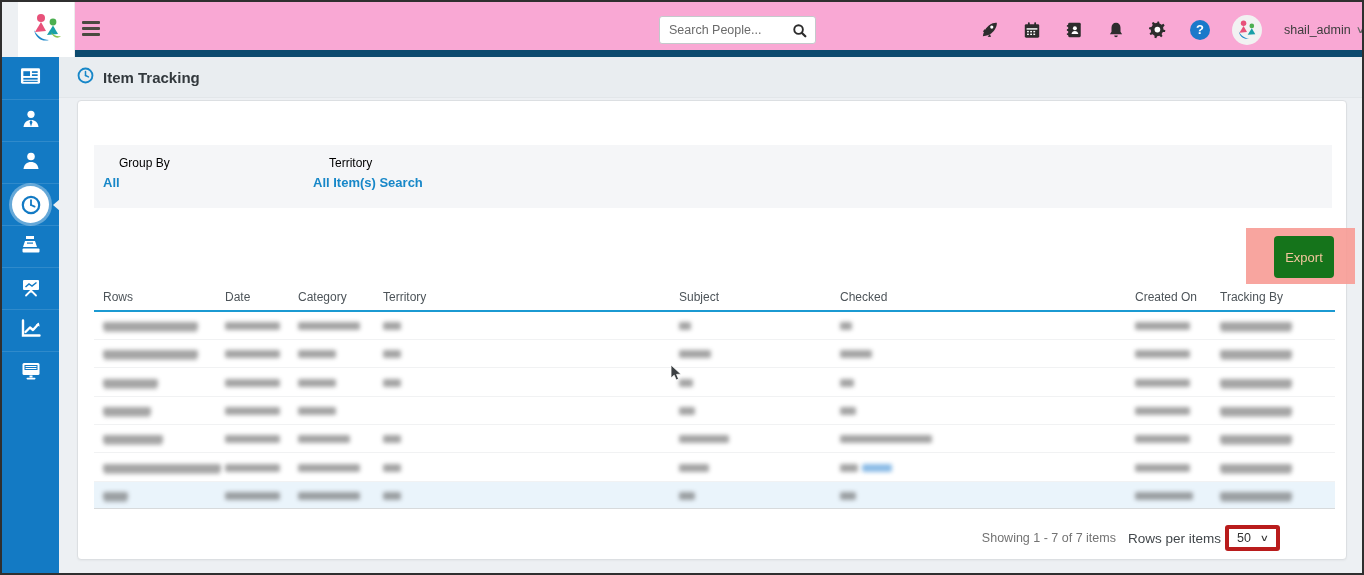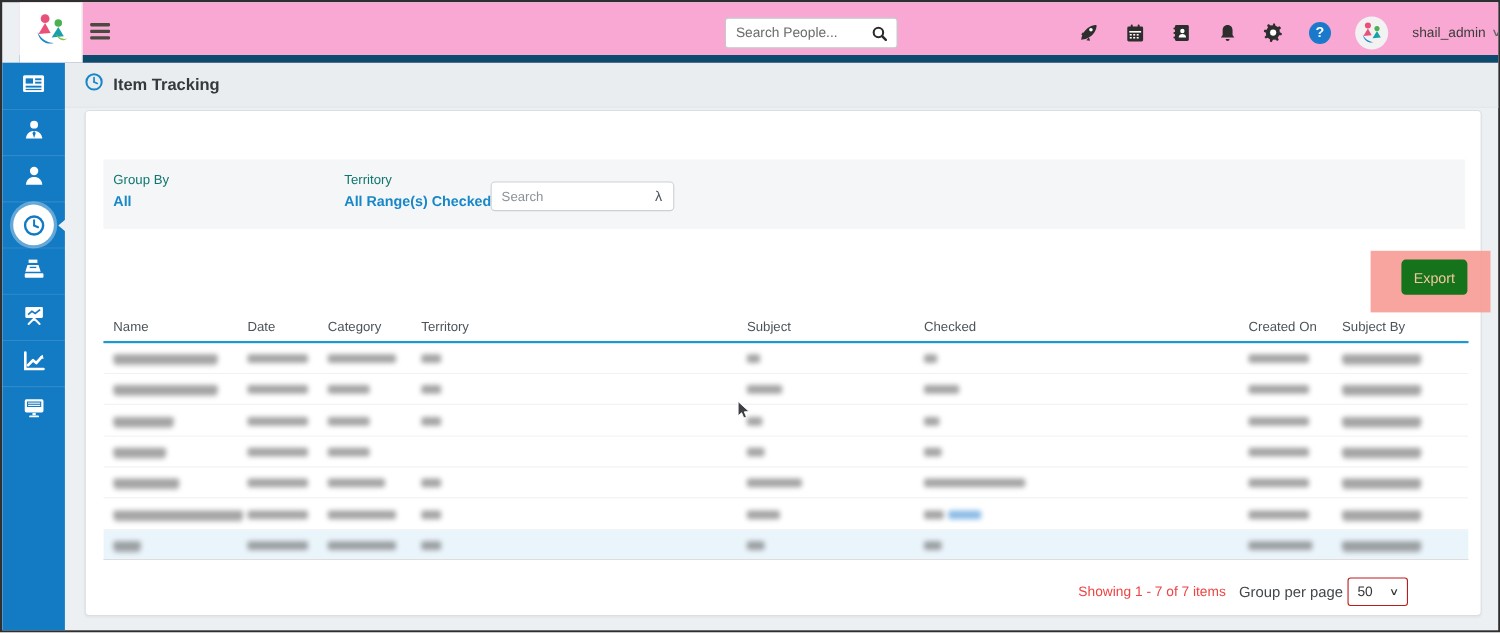--- a/index.html
+++ b/index.html
@@ -35,47 +35,47 @@
   .page-band { position:absolute; left:57px; top:55px; width:1307px; height:41px; background:#e9edf0; border-bottom:1px solid #e2e6e9; display:flex; align-items:center; padding-left:18px; gap:9px; }
   .page-title { font-size:15px; font-weight:bold; color:#33393d; }
 
   
   .card { position:absolute; left:75px; top:98px; width:1270px; height:460px; background:#fff; border:1px solid #dcdfe2; border-radius:4px; box-shadow:0 1px 2px rgba(0,0,0,0.04); }
   .card-title { position:absolute; left:16px; top:12px; font-size:16.5px; font-weight:bold; color:#26292b; }
 
   
   .filter-bar { position:absolute; left:16px; top:44px; width:1238px; height:63px; background:#f5f6f8; }
   .f-group { position:absolute; top:11px; }
-  .f-label { font-size:12px; color:#0f766e; margin-bottom:5px; }
+  .f-label { font-size:12px; color:#000000; margin-bottom:5px;margin-left:16px; }
   .f-value { font-size:13px; font-weight:bold; color:#1787c8; cursor:pointer; }
   .f-search { position:absolute; left:352px; top:20px; width:167px; height:27px; background:#fff; border:1px solid #ccd0d3; border-radius:4px; display:flex; align-items:center; }
   .f-search input { flex:1; border:none; outline:none; background:transparent; font-size:12px; color:#555; padding-left:9px; font-family:"Liberation Sans", sans-serif; width:110px; }
   .f-search input::placeholder { color:#8a9298; }
   .f-search .lam { margin-right:10px; color:#4c545c; font-size:13px; }
 
   
   .hl-box { position:absolute; left:1168px; top:127px; width:109px; height:56px; background:#f79b95; opacity:0.9; }
-  .export-btn { position:absolute; left:1196px; top:135px; width:60px; height:32px; background:#15741b; border:none; border-radius:4px; color:#f3c69d; font-size:13px; font-family:"Liberation Sans", sans-serif; cursor:pointer; }
+  .export-btn { position:absolute; left:1196px; top:135px; width:60px; height:42px; background:#15741b; border:none; border-radius:4px; color:#f3c69d; font-size:13px; font-family:"Liberation Sans", sans-serif; cursor:pointer; }
 
   
   .table { position:absolute; left:16px; top:185px; width:1241px; }
   .thead { position:relative; height:26px; border-bottom:2px solid #1b9ad2; }
   .th { position:absolute; top:4px; font-size:12px; color:#4d5459; }
   .tbody { position:relative; height:197px; overflow:hidden; border-bottom:1px solid #d7dadc; }
   .trow { position:absolute; left:0; width:100%; height:28px; border-bottom:1px solid #f1f2f3; }
   .trow.hl { background:#eaf4fb; }
   .cell-blob { position:absolute; top:10px; height:8px; background:#5a5a5a; opacity:0.55; border-radius:2px; filter:blur(2.3px); }
   .cell-blob.link { box-shadow:0 3px 0 -1px rgba(90,90,90,0.8); }
   .cell-blob.blue { background:#3f8fd6; opacity:0.6; }
 
   
   .pager { position:absolute; right:50px; top:424px; display:flex; align-items:center; }
-  .pg-summary { font-size:12.5px; color:#ef4444; margin-right:12px; }
+  .pg-summary { font-size:12.5px; color:#737373; margin-right:12px; }
   .pg-rpp { font-size:13.5px; color:#42474b; margin-right:4px; }
-  .pg-select { width:55px; height:26px; border:1px solid #b91c1c; border-radius:3px; background:#fff; display:flex; align-items:center; justify-content:space-between; padding:0 8px; font-size:12.5px; color:#333; cursor:pointer; margin-right:16px; }
+  .pg-select { width:55px; height:26px; border:4px solid #b91c1c; border-radius:3px; background:#fff; display:flex; align-items:center; justify-content:space-between; padding:0 8px; font-size:12.5px; color:#333; cursor:pointer; margin-right:16px; }
   .pg-select .chev { font-size:9px; color:#333; }
   .pg-btns { display:flex; }
   .pg-btn { height:27px; border:1px solid #cfd3d6; background:#fff; color:#8b9297; font-size:12.5px; display:flex; align-items:center; justify-content:center; padding:0 11px; cursor:pointer; }
   .pg-btn + .pg-btn { border-left:none; }
   .pg-btn.cur { background:#e9e9e9; color:#3d4246; padding:0 11px; }
 
   .cursor { position:absolute; left:668px; top:362px; z-index:9; }
 </style>
 </head>
 <body>
@@ -258,41 +258,37 @@
 
   <div class="card">
 
     <div class="filter-bar">
       <div class="f-group" style="left:9px;">
         <div class="f-label">Group By</div>
         <div class="f-value">All</div>
       </div>
       <div class="f-group" style="left:219px;">
         <div class="f-label">Territory</div>
-        <div class="f-value">All Range(s) Checked</div>
-      </div>
-      <div class="f-search">
-        <input type="text" placeholder="Search" style="">
-        <span class="lam">λ</span>
+        <div class="f-value">All Item(s) Search</div>
       </div>
     </div>
 
     <div class="hl-box"></div>
     <button class="export-btn">Export</button>
 
     <div class="table">
       <div class="thead">
-        <div class="th" style="left:9px;">Name</div>
+        <div class="th" style="left:9px;">Rows</div>
         <div class="th" style="left:131px;">Date</div>
         <div class="th" style="left:204px;">Category</div>
         <div class="th" style="left:289px;">Territory</div>
         <div class="th" style="left:585px;">Subject</div>
         <div class="th" style="left:746px;">Checked</div>
         <div class="th" style="left:1041px;">Created On</div>
-        <div class="th" style="left:1126px;">Subject By</div>
+        <div class="th" style="left:1126px;">Tracking By</div>
       </div>
       <div class="tbody" id="tbody">
           <div class="trow" style="top: 0px;">
             <div class="cell-blob link" style="left: 9px; width: 95px;"></div>
             <div class="cell-blob" style="left: 131px; width: 55px;"></div>
             <div class="cell-blob" style="left: 204px; width: 62px;"></div>
             <div class="cell-blob" style="left: 289px; width: 18px;"></div>
             <div class="cell-blob" style="left: 585px; width: 12px;"></div>
             <div class="cell-blob" style="left: 746px; width: 12px;"></div>
             <div class="cell-blob" style="left: 1041px; width: 55px;"></div>
@@ -356,21 +352,21 @@
             <div class="cell-blob" style="left: 585px; width: 16px;"></div>
             <div class="cell-blob" style="left: 746px; width: 16px;"></div>
             <div class="cell-blob" style="left: 1041px; width: 58px;"></div>
             <div class="cell-blob link" style="left: 1126px; width: 72px;"></div>
           </div>
         </div>
     </div>
 
     <div class="pager">
       <span class="pg-summary">Showing 1 - 7 of 7 items</span>
-      <span class="pg-rpp">Group per page</span>
+      <span class="pg-rpp">Rows per items</span>
       <div class="pg-select">
         <span>50</span>
         <span class="chev">∨</span>
       </div>
     </div>
   </div>
 
   <div class="cursor">
     <svg width="14" height="18" viewBox="0 0 14 18">
         <path d="M1 1 L1 14 L4.2 11.2 L6.2 16 L8.6 15 L6.6 10.4 L11 10.2 Z" fill="#3c4043" stroke="#fff" stroke-width="0.8"></path>

